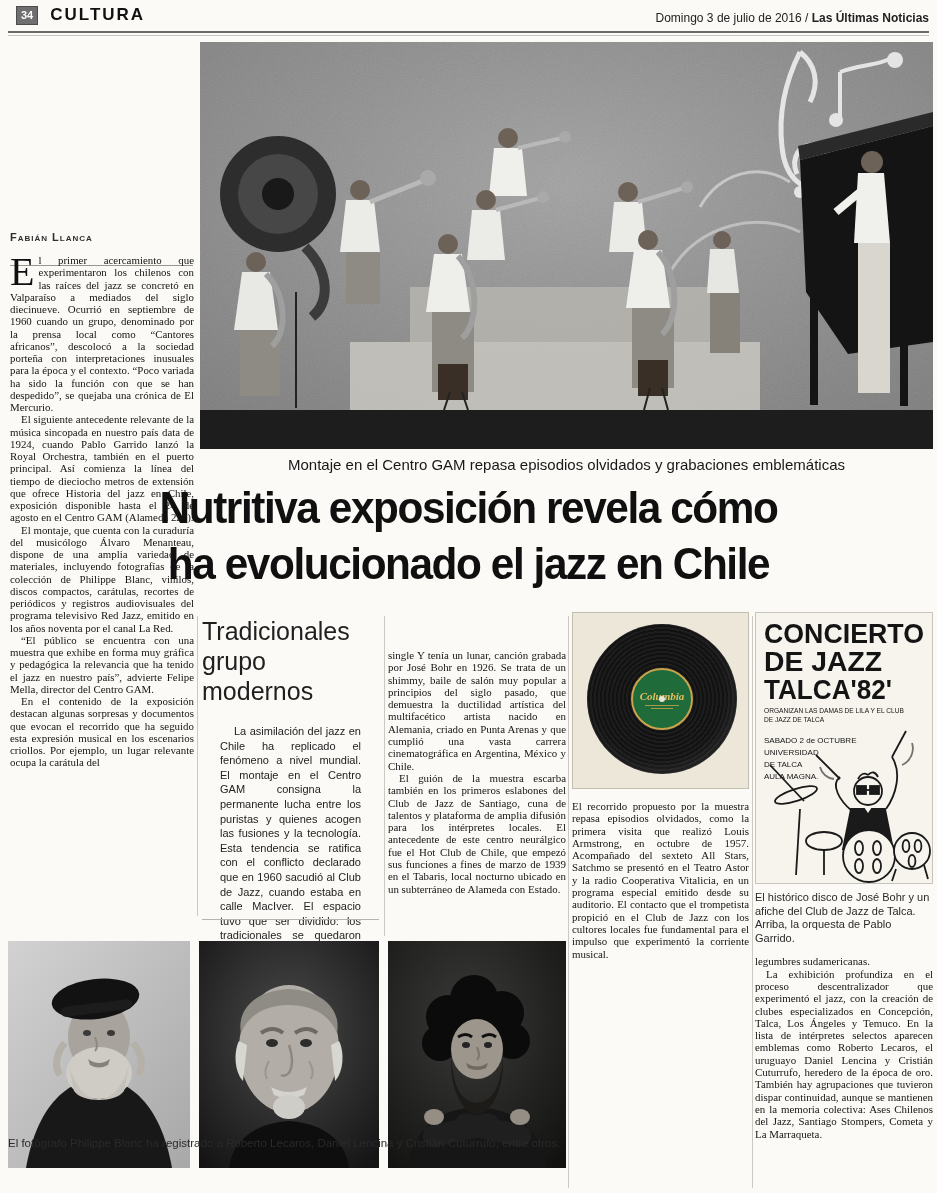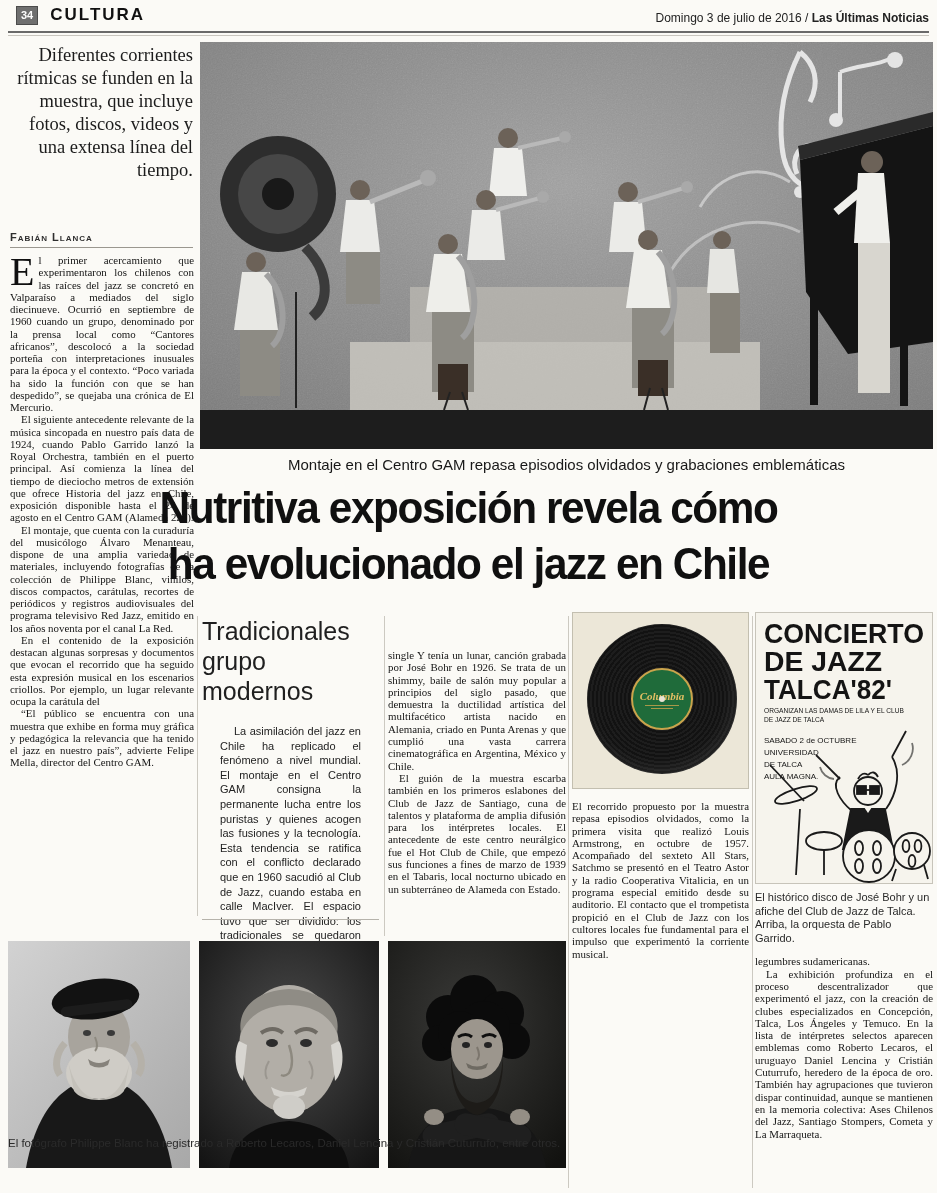--- a/index.html
+++ b/index.html
@@ -16,21 +16,21 @@
   .dateline { position:absolute; right:0; top:6px; font:12px "Liberation Sans", sans-serif; color:#222; }
   .dateline b { font-weight:bold; }
   .hdr-rule  { position:absolute; top:31px; left:8px; right:8px; border-top:2px solid #6a6a6a; }
   .hdr-rule2 { position:absolute; top:35px; left:8px; right:8px; border-top:1px solid #c9c6bf; }
 
   
   .deck { position:absolute; left:10px; top:44px; width:183px; text-align:right;
           font:18.5px/23px "Liberation Serif", serif; color:#1c1c1c; }
   .byline { position:absolute; left:10px; top:231px; width:183px;
             font:bold 11px "Liberation Sans", sans-serif; font-variant:small-caps;
-            letter-spacing:1px; color:#2e2e2e; padding-bottom:4px; border-bottom:1px solid #9a978f; }
+            letter-spacing:1px; color:#2e2e2e; padding-bottom:22px; border-bottom:1px solid #9a978f; }
   .railbody { position:absolute; left:10px; top:254px; width:184px; height:688px;
               font:10.9px/12.25px "Liberation Serif", serif; text-align:justify; overflow:hidden; }
   .railbody p { margin:0; }
   .railbody p + p { text-indent:11px; }
   .dropcap::first-letter { float:left; font-size:40px; line-height:32px; padding:2px 4px 0 0; color:#101010; }
 
   
   .main-photo { position:absolute; left:200px; top:42px; width:733px; height:407px; background:#8f8f8f; }
 
   
@@ -93,28 +93,27 @@
 <div class="page">
 
   <div class="hdr">
     <span class="pagenum">34</span>
     <span class="section">CULTURA</span>
     <span class="dateline"><span>Domingo 3 de julio de 2016 / </span><b>Las Últimas Noticias</b></span>
   </div>
   <div class="hdr-rule"></div>
   <div class="hdr-rule2"></div>
 
-  <div class="deck">Diferentes corrientes rítmicas se funden en la muestra, que incluye fotos, discos, videos y una extensa línea del tiempo.</div>
   <div class="byline">Fabián Llanca</div>
   <div class="railbody">
     <p class="dropcap">El primer acercamiento que experimentaron los chilenos con las raíces del jazz se concretó en Valparaíso a mediados del siglo diecinueve. Ocurrió en septiembre de 1960 cuando un grupo, denominado por la prensa local como “Cantores africanos”, descolocó a la sociedad porteña con interpretaciones inusuales para la época y el contexto. “Poco variada ha sido la función con que se han despedido”, se quejaba una crónica de El Mercurio.</p>
     <p>El siguiente antecedente relevante de la música sincopada en nuestro país data de 1924, cuando Pablo Garrido lanzó la Royal Orchestra, también en el puerto principal. Así comienza la línea del tiempo de dieciocho metros de extensión que ofrece Historia del jazz en Chile, exposición disponible hasta el 24 de agosto en el Centro GAM (Alameda 227).</p>
     <p>El montaje, que cuenta con la curaduría del musicólogo Álvaro Menanteau, dispone de una amplia variedad de materiales, incluyendo fotografías de la colección de Philippe Blanc, vinilos, discos compactos, carátulas, recortes de periódicos y registros audiovisuales del programa televisivo Red Jazz, emitido en los años noventa por el canal La Red.</p>
+    <p>“El público se encuentra con una muestra que exhibe en forma muy gráfica y pedagógica la relevancia que ha tenido el jazz en nuestro país”, advierte Felipe Mella, director del Centro GAM.</p>
     <p>En el contenido de la exposición destacan algunas sorpresas y documentos que evocan el recorrido que ha seguido esta expresión musical en los escenarios criollos. Por ejemplo, un lugar relevante ocupa la carátula del</p>
-    <p>“El público se encuentra con una muestra que exhibe en forma muy gráfica y pedagógica la relevancia que ha tenido el jazz en nuestro país”, advierte Felipe Mella, director del Centro GAM.</p>
   </div>
 
   <svg class="main-photo" viewBox="0 0 733 407" preserveAspectRatio="none">
     <defs>
       <radialGradient id="bgGrad" cx="50%" cy="35%" r="80%">
         <stop offset="0%" stop-color="#b9b9b9"></stop>
           <stop offset="55%" stop-color="#8f8f8f"></stop>
           <stop offset="100%" stop-color="#6e6e6e"></stop>
       </radialGradient>
       <filter id="grain">

